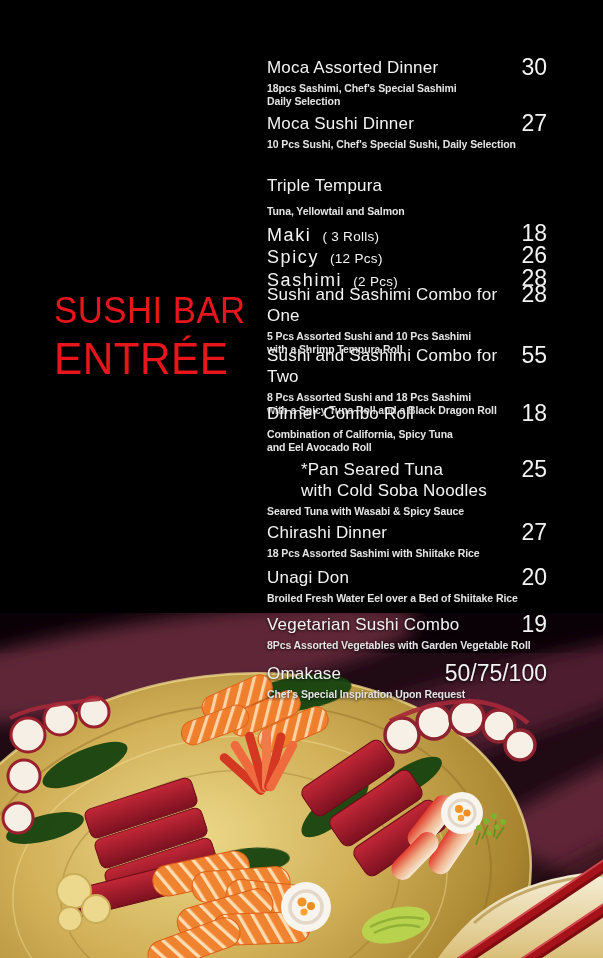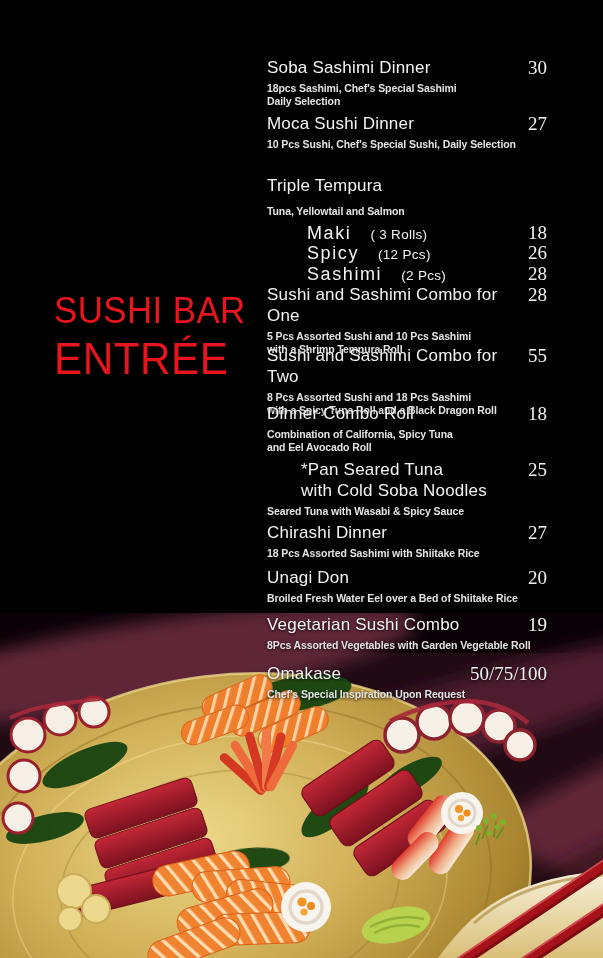--- a/index.html
+++ b/index.html
@@ -17,27 +17,27 @@
     transform:scaleX(0.94); transform-origin:left top;
     line-height:1.0; white-space:nowrap;
   }
   .side-heading .l1{font-size:37px; letter-spacing:0.5px;}
   .side-heading .l2{font-size:45px; margin-top:7px; letter-spacing:0.5px;}
   
   .mi{position:absolute; left:267px; right:56px; z-index:6; color:#f3f3f3;
       text-shadow:0 1px 3px rgba(0,0,0,.85);}
   .row{display:flex; justify-content:space-between; align-items:flex-start;}
   .nm{font-size:17px; line-height:21px; letter-spacing:.2px; font-weight:400;}
-  .pr{font-size:19px; line-height:21px; margin-left:8px; white-space:nowrap;font-family:Liberation Serif, serif;}
+  .pr{font-size:23px; line-height:21px; margin-left:8px; white-space:nowrap;}
   .ds{font-size:10.5px; line-height:12.5px; font-weight:bold; color:#e4e4e4;
       letter-spacing:-0.1px; margin-top:4px;}
   .ds + .ds{margin-top:0;}
   .trow{display:flex; justify-content:space-between; align-items:baseline; line-height:18.5px;}
-  .trow .lbl{font-size:18px; letter-spacing:1.6px;margin-left:40px;}
-  .trow .qty{font-size:13.5px; letter-spacing:.3px; margin-left:19px;}
+  .trow .lbl{font-size:18px; letter-spacing:1.6px;}
+  .trow .qty{font-size:13.5px; letter-spacing:.3px; margin-left:11px;}
   .trow .pr{line-height:18.5px;}
   .two-line .nm{display:block;margin-left:34px;}
 </style>
 </head>
 <body>
 
 <div class="page">
 
   <div class="photo">
     <svg width="603" height="345" viewBox="0 0 603 345">
@@ -222,21 +222,21 @@
     </svg>
   </div>
 
   <div class="side-heading" style="color:#e8161c">
     <div class="l1">SUSHI BAR</div>
     <div class="l2">ENTRÉE</div>
   </div>
 
   <div class="mi" style="top:57px">
     <div class="row">
-      <span class="nm">Soba Sashimi Dinner</span>
+      <span class="nm">Moca Assorted Dinner</span>
       <span class="pr">30</span>
     </div>
     <div class="ds">18pcs Sashimi, Chef's Special Sashimi</div>
     <div class="ds">Daily Selection</div>
   </div>
 
   <div class="mi" style="top:113px">
     <div class="row">
       <span class="nm">Moca Sushi Dinner</span>
       <span class="pr">27</span>

